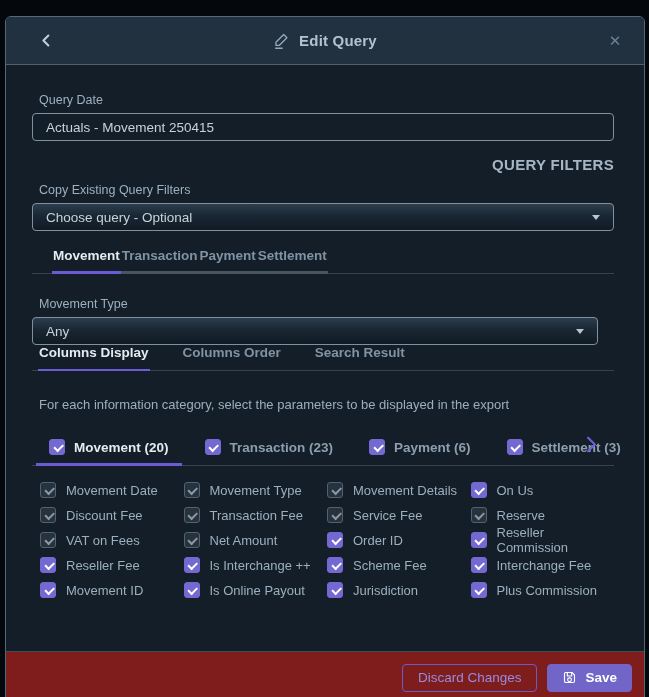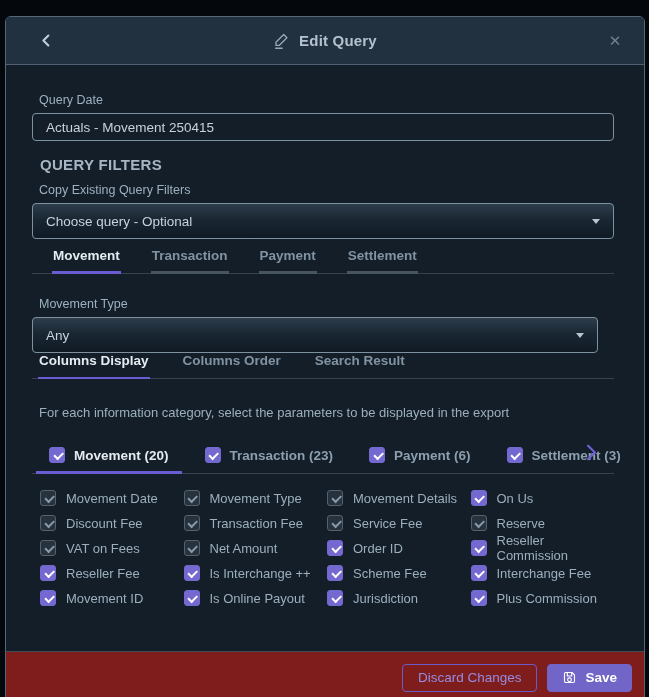--- a/index.html
+++ b/index.html
@@ -46,36 +46,36 @@
   .lbl { color: #9cb0bf; font-size: 12.5px; margin-left: 7px; margin-bottom: 6px; }
   .txt-input {
     width: 100%; height: 28px;
     background: transparent;
     border: 1px solid #7d91a1; border-radius: 4px;
     color: #c6d2dc; font-size: 13.5px; font-family: inherit;
     padding: 0 13px;
     display: block;
   }
   .section-h { color: #a6b6c4; font-size: 15px; font-weight: 700; letter-spacing: .3px;
-    margin: 15px 0 10px 8px; }
+    margin: 15px 0 10px 8px; text-align: right; }
   .select {
-    width: 100%; height: 36px;
+    width: 100%; height: 28px;
     background: linear-gradient(180deg, #2d3d4c 0%, #1a2733 45%, #0f1a24 100%);
     border: 1px solid #7d91a1; border-radius: 4px;
     display: flex; align-items: center;
     padding: 0 13px; cursor: pointer;
   }
   .select.narrow { width: calc(100% - 16px); }
   .select .sel-val { color: #c6d2dc; font-size: 13.5px; }
   .caret { margin-left: auto; width: 0; height: 0;
     border-left: 4.5px solid transparent; border-right: 4.5px solid transparent;
     border-top: 5.5px solid #b9c6d2; }
   
   .tabs { display: flex; border-bottom: 1px solid #36434f; }
-  .tabs.row1 { margin-top: 9px; padding-left: 20px; gap: 30px; }
+  .tabs.row1 { margin-top: 17px; padding-left: 20px; }
   .tabs.row2 { padding-left: 6px; gap: 32px; }
   .tab { position: relative; padding: 0 1px 10px 1px; cursor: pointer;
     color: #8093a3; font-size: 13.5px; font-weight: 700; }
   .tab.active { color: #e4ebf1; }
   .tabs.row1 .tab::after {
     content: ""; position: absolute; left: 0; right: 0; bottom: -1px; height: 3px;
     background: #46555f;
   }
   .tabs.row1 .tab.active::after { background: #6c5cd3; }
   .tabs.row2 .tab.active::after {

